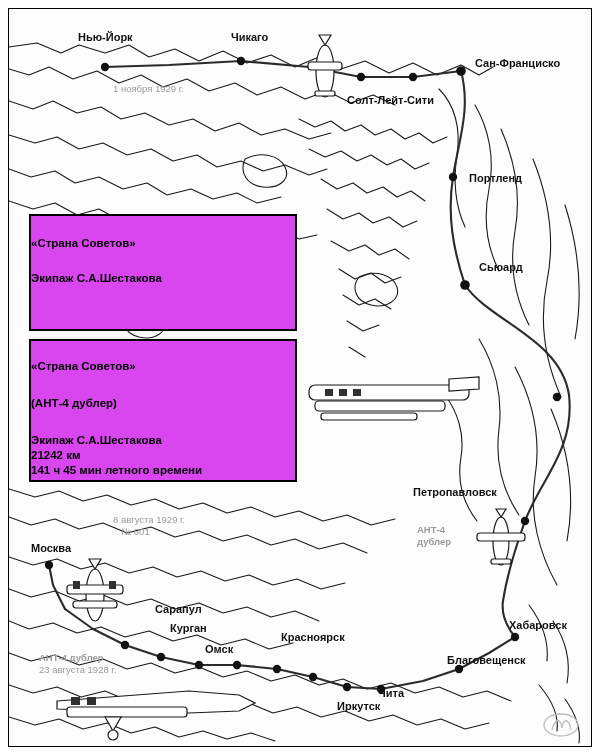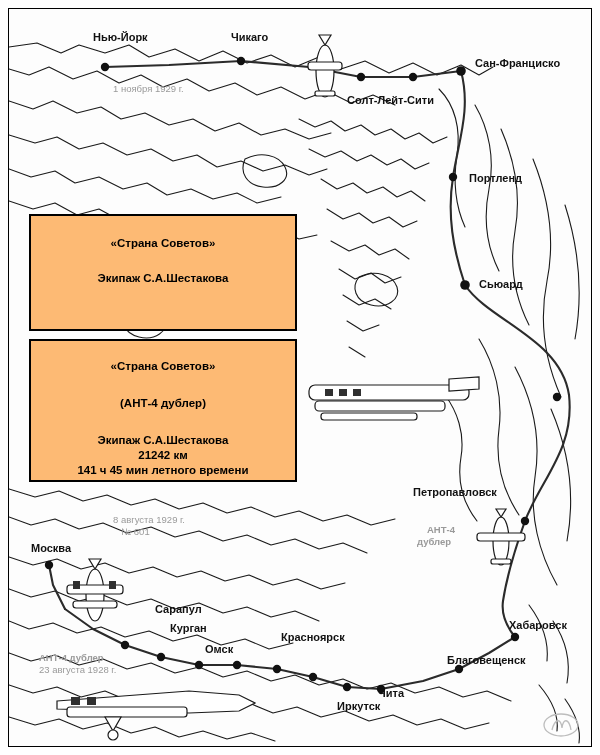--- a/index.html
+++ b/index.html
@@ -55,23 +55,22 @@
     position: absolute;
     font-size: 9.5px;
     color: #9a9a9a;
     white-space: nowrap;
     line-height: 11px;
     font-weight: bold;
   }
   .legend-box {
     position: absolute;
     border: 2px solid #000;
-    background: #fdba74;
+    background: #d946ef;
     box-sizing: border-box;
-    text-align: center;
   }
   .legend-line {
     font-size: 11.5px;
     font-weight: bold;
     color: #000;
     line-height: 15px;
     margin: 0;
   }
   #legend-one {
     left: 20px;
@@ -254,39 +253,39 @@
     </div>
 
     <div class="legend-box" id="legend-two">
       <p class="legend-line sp">«Страна Советов»</p>
       <p class="legend-line sp">(АНТ-4 дублер)</p>
       <p class="legend-line">Экипаж С.А.Шестакова</p>
       <p class="legend-line">21242 км</p>
       <p class="legend-line">141 ч 45 мин летного времени</p>
     </div>
 
-    <div class="city-label" style="left:84px;  top:22px;">Нью-Йорк</div>
+    <div class="city-label" style="left:69px;  top:22px;">Нью-Йорк</div>
     <div class="city-label" style="left:222px; top:22px;">Чикаго</div>
     <div class="city-label" style="left:466px; top:48px;">Сан-Франциско</div>
     <div class="city-label" style="left:338px; top:85px;">Солт-Лейт-Сити</div>
     <div class="city-label" style="left:460px; top:163px;">Портленд</div>
-    <div class="city-label" style="left:470px; top:269px;">Сьюард</div>
+    <div class="city-label" style="left:470px; top:252px;">Сьюард</div>
     <div class="city-label" style="left:404px; top:477px;">Петропавловск</div>
     <div class="city-label" style="left:500px; top:610px;">Хабаровск</div>
     <div class="city-label" style="left:438px; top:645px;text-align:right;">Благовещенск</div>
     <div class="city-label" style="left:369px; top:678px;">Чита</div>
     <div class="city-label" style="left:328px; top:691px;">Иркутск</div>
     <div class="city-label" style="left:272px; top:622px;">Красноярск</div>
     <div class="city-label" style="left:196px; top:634px;">Омск</div>
     <div class="city-label" style="left:161px; top:613px;">Курган</div>
     <div class="city-label" style="left:146px; top:594px;">Сарапул</div>
     <div class="city-label" style="left:22px;  top:533px;">Москва</div>
 
     <div class="route-note" style="left:104px; top:74px;">1 ноября 1929 г.</div>
     <div class="route-note" style="left:104px; top:505px;">8 августа 1929 г.</div>
     <div class="route-note" style="left:112px; top:517px;">№ 601</div>
-    <div class="plane-note" style="left:408px; top:515px;margin-left:10px;">АНТ-4</div>
+    <div class="plane-note" style="left:408px; top:515px;">АНТ-4</div>
     <div class="plane-note" style="left:408px; top:527px;">дублер</div>
     <div class="plane-note" style="left:30px;  top:643px;">АНТ-4 дублер</div>
     <div class="route-note" style="left:30px;  top:655px;">23 августа 1928 г.</div>
 
   </div>
 </div>
 
 </body></html>

